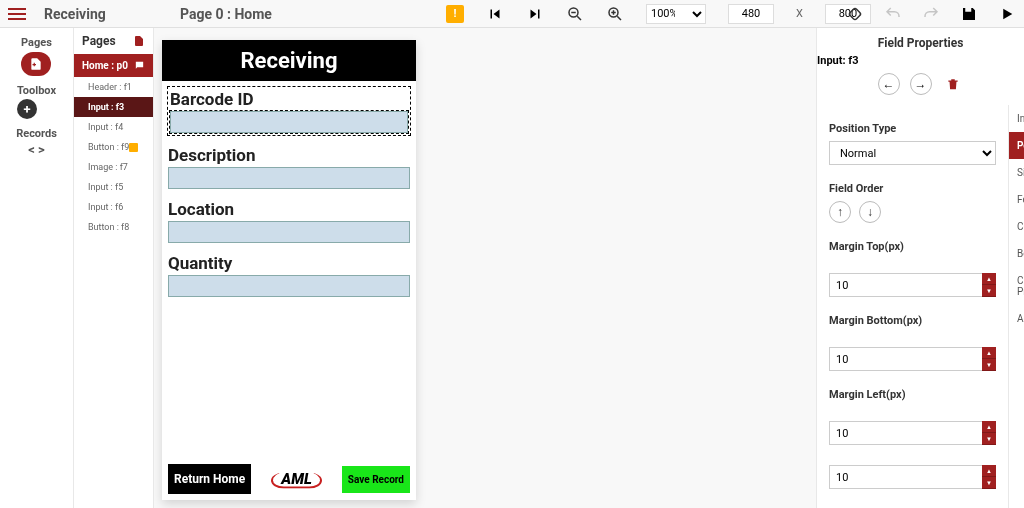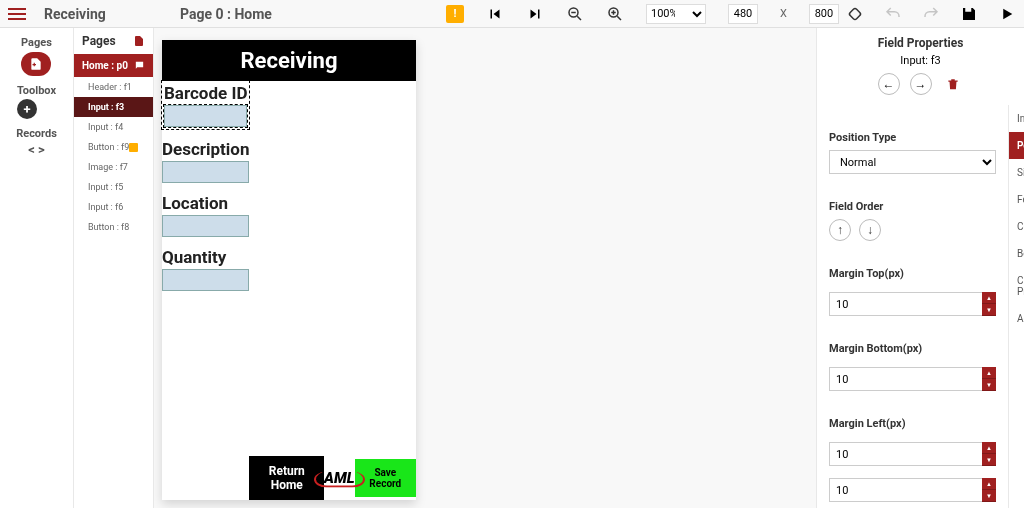--- a/index.html
+++ b/index.html
@@ -8,21 +8,21 @@
   
   .topbar { height: 28px; background: #f8f8f8; display: flex; align-items: center; padding: 0 8px; border-bottom: 1px solid #e0e0e0; position: relative; }
   .hamburger { width: 18px; display: flex; flex-direction: column; gap: 3px; cursor: pointer; }
   .hamburger span { height: 2px; background: #a02020; }
   .app-title { font-weight: 700; color: #555; font-size: 14px; margin-left: 18px; }
   .page-title { font-weight: 700; color: #555; font-size: 14px; position: absolute; left: 180px; }
   .top-actions { position: absolute; left: 446px; display: flex; align-items: center; gap: 22px; }
   .ico-btn { width: 18px; height: 18px; display: flex; align-items: center; justify-content: center; cursor: pointer; color: #333; }
   .ico-btn.warn { background: #ffae00; color: #fff; border-radius: 2px; font-size: 11px; font-weight: 700; }
   .zoom-select { width: 60px; height: 20px; font-size: 11px; border: 1px solid #ddd; background: #fff; text-align: center; padding-right: 14px; }
-  .dim-input { width: 30px; height: 20px; font-size: 11px; border: 1px solid #ddd; text-align: center; }
+  .dim-input { width: 46px; height: 20px; font-size: 11px; border: 1px solid #ddd; text-align: center; }
   .dim-x { font-size: 11px; color: #666; }
   .top-right { position: absolute; right: 8px; display: flex; align-items: center; gap: 20px; }
   .ico-svg { width: 18px; height: 18px; }
   .disabled { opacity: .25; }
 
   .body { flex: 1; display: flex; overflow: hidden; }
 
   
   .rail { width: 74px; background: #fff; border-right: 1px solid #e8e8e8; display: flex; flex-direction: column; align-items: center; padding-top: 8px; gap: 8px; }
   .rail-section { text-align: center; font-size: 11px; font-weight: 700; color: #555; }
@@ -39,45 +39,45 @@
   .tree-root { background: #a02020; color: #fff; font-size: 10px; font-weight: 700; padding: 6px 8px; display: flex; align-items: center; justify-content: space-between; }
   .tree-root svg { width: 11px; height: 11px; fill: #fff; }
   .tree-item { font-size: 9px; color: #666; padding: 5px 6px 5px 14px; display: flex; align-items: center; justify-content: flex-start; cursor: pointer; }
   .tree-item.selected { background: #5a1616; color: #fff; font-weight: 700; }
   .tree-item .flag { width: 9px; height: 9px; background: #ffae00; border-radius: 1px; }
 
   
   .canvas-wrap { flex: 1; background: #f8f8f8; display: flex; justify-content: flex-start; padding: 12px 0 0 8px; overflow: auto; }
   .phone { width: 254px; height: 460px; background: #fff; box-shadow: 0 4px 10px rgba(0,0,0,.15); display: flex; flex-direction: column; }
   .phone-header { background: #000; color: #fff; text-align: center; font-size: 22px; font-weight: 700; padding: 8px 0; }
-  .phone-body { flex: 1; display: flex; }
+  .phone-body { flex: 1; padding: 6px; display: flex; flex-direction: column; }
   .field-block { margin-bottom: 10px; }
   .field-label { font-size: 17px; font-weight: 700; color: #222; }
   .field-input { height: 22px; width: 100%; background: #cdddea; border: 1px solid #8aa; margin-top: 2px; }
   .field-block.selected { outline: 1.5px dashed #000; outline-offset: 0; padding: 2px; }
   .field-block.selected .field-input { outline: 1.5px dashed #000; }
   .phone-foot { margin-top: auto; display: flex; justify-content: space-between; align-items: center; padding-top: 4px; }
   .btn-home { background: #000; color: #fff; font-size: 12px; font-weight: 700; padding: 8px 6px; border: none; }
   .btn-save { background: #19e619; color: #000; font-size: 10px; font-weight: 700; padding: 8px 6px; border: none; }
   .aml-logo { font-style: italic; font-weight: 900; font-size: 15px; color: #000; position: relative; }
   .aml-logo::before { content: ""; position: absolute; left: -10px; right: -10px; top: 50%; height: 14px; border: 2px solid #c82020; border-radius: 50%/100%; border-top: none; transform: translateY(-40%); }
 
   
   .props { width: 208px; background: #fff; border-left: 1px solid #e8e8e8; display: flex; flex-direction: column; }
   .props-header { text-align: center; font-size: 12px; font-weight: 700; padding: 8px 0 4px; color: #333; }
-  .props-sub { text-align: center; font-size: 11px; font-weight: 400; padding-bottom: 6px; }
+  .props-sub { text-align: left; font-size: 11px; font-weight: 700; padding-bottom: 6px; }
   .props-nav { display: flex; gap: 10px; justify-content: center; padding-bottom: 10px; }
   .circ { width: 22px; height: 22px; border-radius: 11px; border: 1px solid #bbb; display: flex; align-items: center; justify-content: center; font-size: 12px; cursor: pointer; background: #fff; }
   .circ.del { color: #a02020; border: none; }
   .circ.del svg { fill: #a02020; width: 14px; height: 14px; }
   .props-body { display: flex; flex: 1; }
   .props-main { flex: 1; padding: 0 12px; font-size: 11px; color: #333; }
-  .prop-label { font-weight: 700; margin-top: 26px; font-size: 11px; }
+  .prop-label { font-weight: 700; margin-top: 17px; font-size: 11px; }
   .prop-select { width: 100%; height: 24px; border: 1px solid #ccc; font-size: 11px; padding: 0 6px; margin-top: 6px; background: #fff; }
-  .spin { display: flex; margin-top: 12px; }
+  .spin { display: flex; margin-top: 20px; }
   .spin input { flex: 1; height: 24px; border: 1px solid #ccc; border-right: none; font-size: 11px; padding: 0 6px; }
   .spin-btns { width: 14px; display: flex; flex-direction: column; }
   .spin-btns div { flex: 1; background: #a02020; color: #fff; font-size: 6px; display: flex; align-items: center; justify-content: center; border-bottom: 1px solid #801818; cursor: pointer; }
   .order-btns { display: flex; gap: 8px; margin-top: 6px; }
   .props-tabs { width: 80px; border-left: 1px solid #e8e8e8; }
   .ptab { font-size: 10px; padding: 8px 8px; color: #555; cursor: pointer; }
   .ptab.active { background: #a02020; color: #fff; font-weight: 600; }
 </style>
 </head>
 <body>

